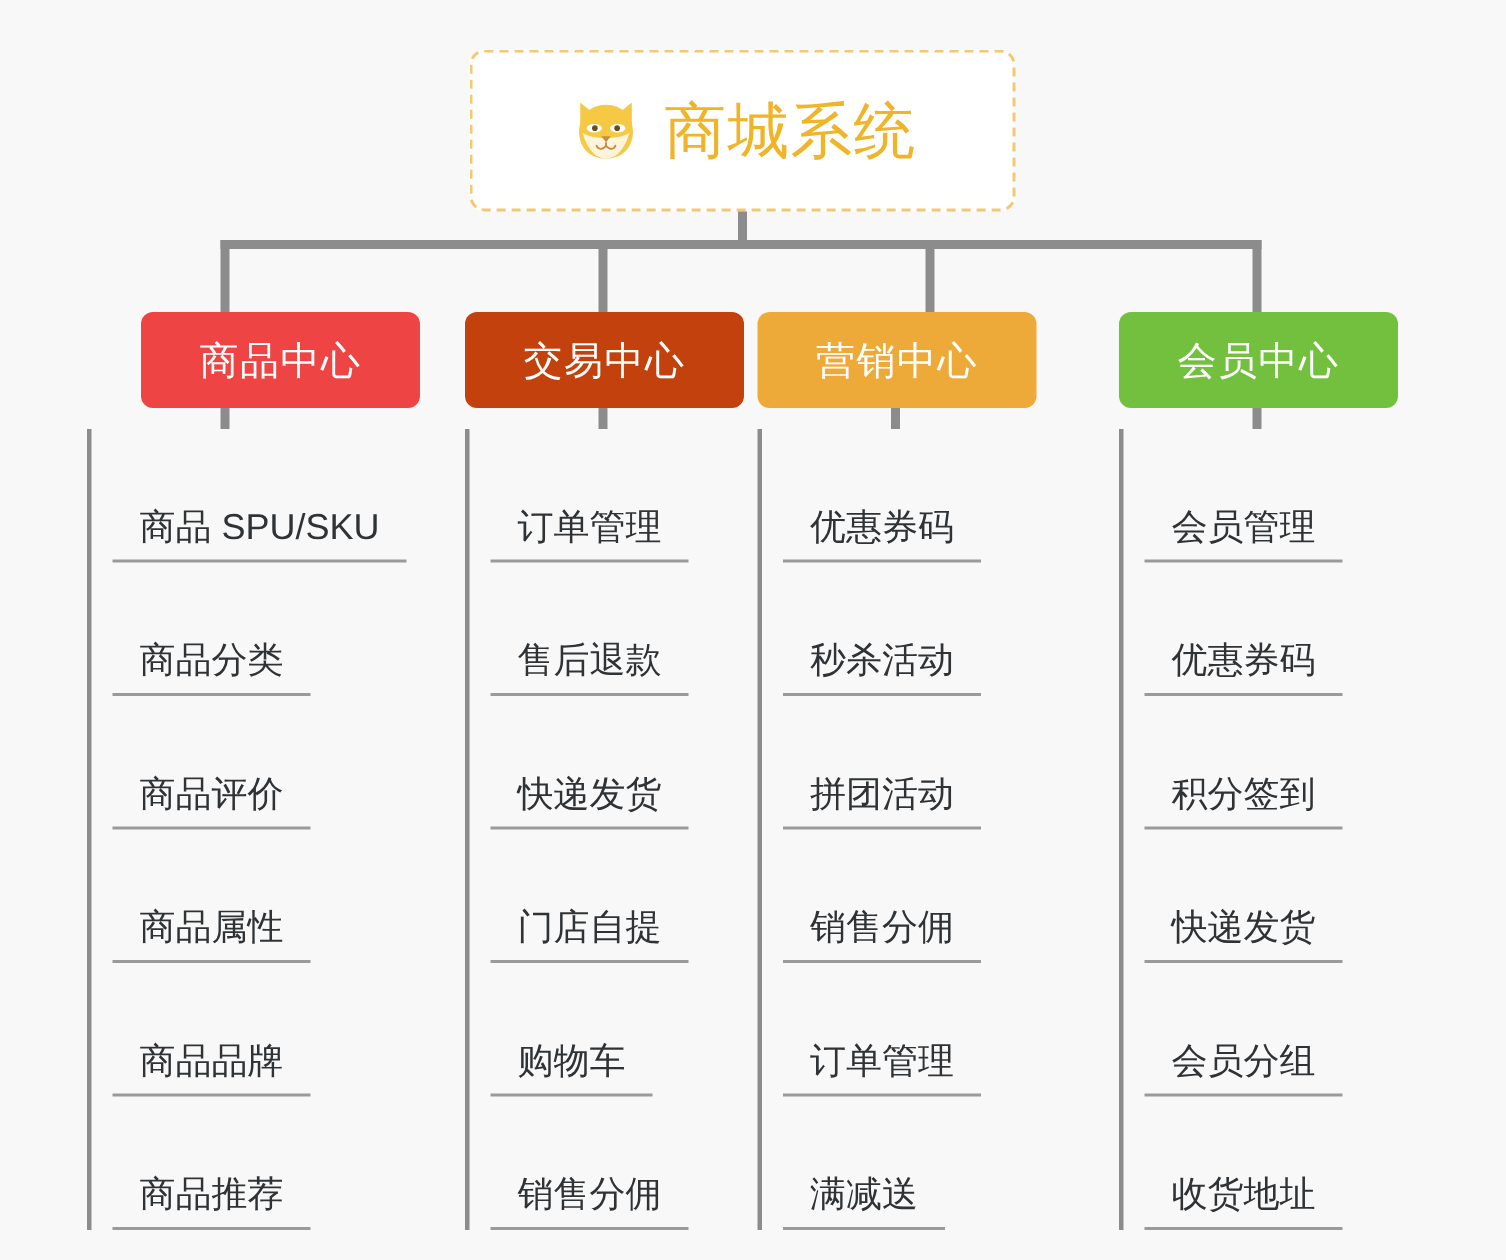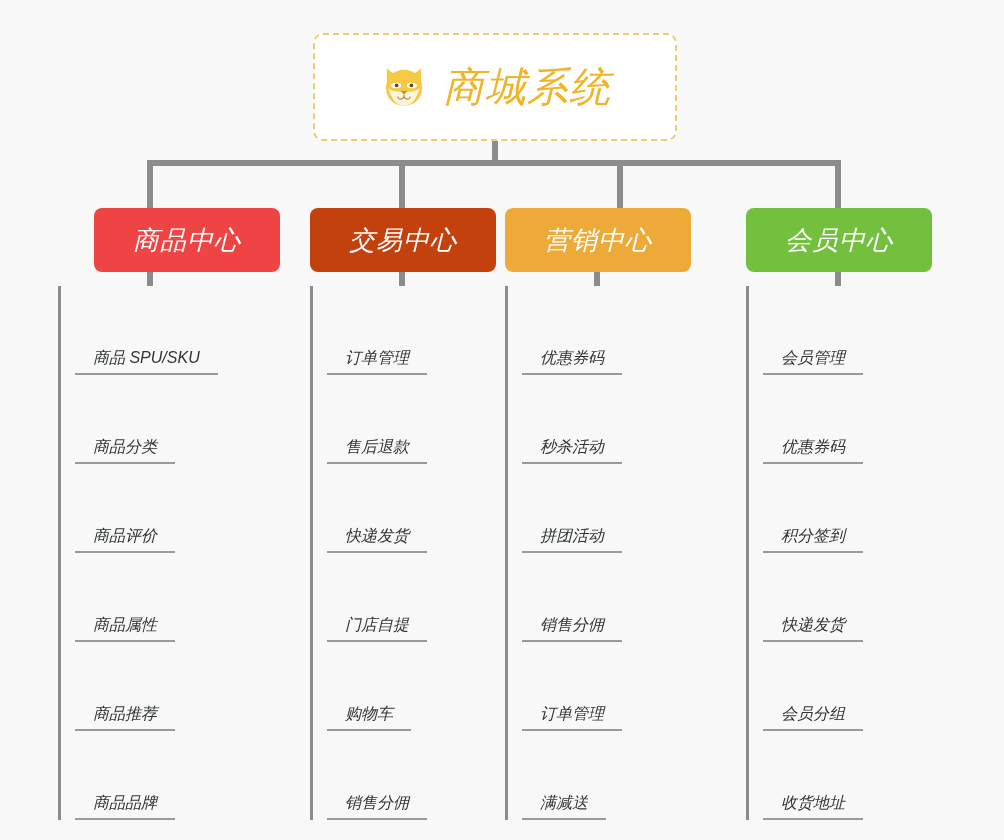--- a/index.html
+++ b/index.html
@@ -12,21 +12,20 @@
     height: 840px;
     background: #f8f8f8;
     font-family: "Liberation Sans", "DejaVu Sans", sans-serif;
     overflow: hidden;
   }
 
   #mindmap {
     position: relative;
     width: 880px;
     height: 840px;
-    font-style: italic;
   }
 
   
   .root-card {
     position: absolute;
     left: 313px;
     top: 33px;
     width: 364px;
     height: 108px;
     box-sizing: border-box;
@@ -124,21 +123,21 @@
 
   .leaf {
     position: relative;
     height: 89px;
     box-sizing: border-box;
     display: flex;
     align-items: flex-end;
   }
   .leaf-label {
     display: inline-block;
-    font-size: 16px;
+    font-size: 24px;
     color: #2f3336;
     line-height: 1.2;
     padding: 0 18px 6px 18px;
     border-bottom: 2px solid #9a9a9a;
     white-space: nowrap;
   }
 </style>
 </head>
 <body style="background: rgb(248, 248, 248);">
 
@@ -179,24 +178,24 @@
       <div class="leaf">
           <span class="leaf-label">商品分类</span>
         </div>
       <div class="leaf">
           <span class="leaf-label">商品评价</span>
         </div>
       <div class="leaf">
           <span class="leaf-label">商品属性</span>
         </div>
       <div class="leaf">
+          <span class="leaf-label">商品品牌</span>
+        </div>
+      <div class="leaf">
           <span class="leaf-label">商品推荐</span>
-        </div>
-      <div class="leaf">
-          <span class="leaf-label">商品品牌</span>
         </div>
     </div>
   </div>
 
   <div class="branch b2">
     <div class="branch-header" style="background-color: #c2410c;">交易中心</div>
     <div class="branch-neck" style="background: rgb(140, 140, 140);"></div>
     <div class="leaf-list" style="border-left-color: rgb(140, 140, 140);">
       <div class="leaf">
           <span class="leaf-label">订单管理</span>

